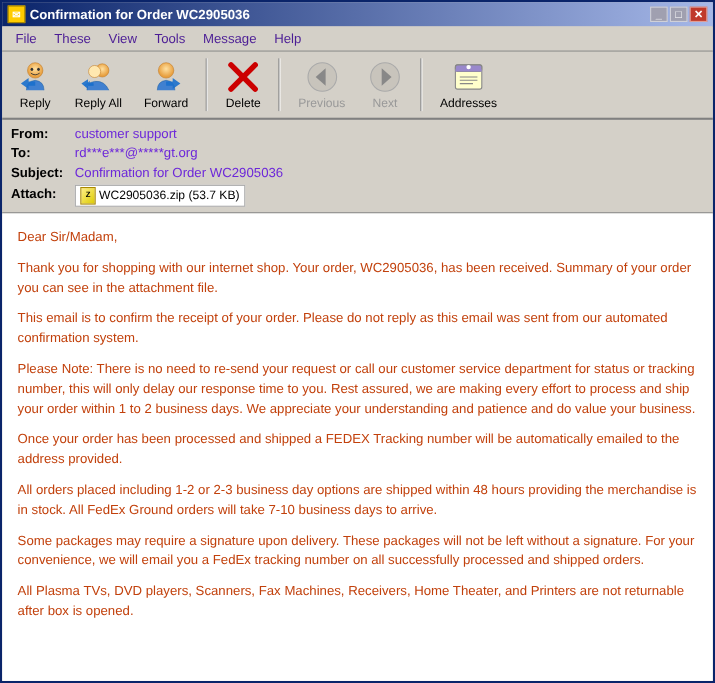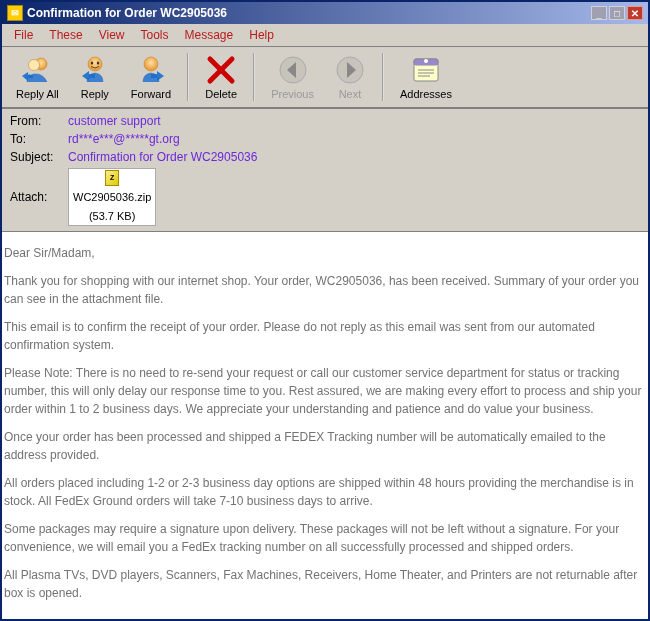--- a/index.html
+++ b/index.html
@@ -78,21 +78,21 @@
       border-bottom: 1px solid #808080;
       display: flex;
       padding: 2px 4px;
       font-size: 12px;
       flex-shrink: 0;
     }
 
     .menu-item {
       padding: 2px 8px;
       cursor: pointer;
-      color: #b91c1c;
+      color: #4c1d95;
     }
 
     
     .toolbar {
       background: #d4d0c8;
       border-bottom: 2px solid #808080;
       display: flex;
       align-items: center;
       padding: 4px 6px;
       gap: 4px;
@@ -139,70 +139,69 @@
     }
 
     .header-row {
       display: flex;
       padding: 1px 0;
       font-size: 12px;
       line-height: 16px;
     }
 
     .header-label {
-      font-weight: normal;
+      font-weight: bold;
       width: 58px;
       flex-shrink: 0;
       color: #000;
     }
 
     .header-value {
       color: #6d28d9;
       flex: 1;
     }
 
     
     .attach-row {
       display: flex;
-      align-items: center;
+      align-items: flex-start;
       padding: 2px 0;
     }
 
     .attach-icon {
       display: inline-flex;
       align-items: center;
       gap: 3px;
       background: white;
       border: 1px solid #aaa;
       padding: 1px 4px;
       font-size: 11px;
-      flex-direction: column;
     }
 
     .zip-icon {
       width: 14px;
       height: 16px;
       background: linear-gradient(135deg, #ffee88, #ddcc00);
       border: 1px solid #aa8800;
       font-size: 7px;
       display: flex;
       align-items: center;
       justify-content: center;
       font-weight: bold;
     }
 
     
     .message-body {
       background: white;
       flex: 1;
       overflow-y: auto;
-      padding: 12px 2px;
+      padding: 12px 14px;
       font-size: 12px;
       line-height: 1.5;
-      color: #737373;
+      color: #c2410c;
       position: relative;
     }
 
     .message-body p {
       margin-bottom: 10px;
     }
 
     
     .message-body::-webkit-scrollbar {
       width: 16px;
@@ -240,61 +239,61 @@
     <span class="menu-item">Message</span>
     <span class="menu-item">Help</span>
   </div>
 
   <div class="toolbar">
 
     <div class="toolbar-btn">
       <div class="toolbar-icon">
         <svg width="32" height="32" viewBox="0 0 32 32">
           <defs>
+            <radialGradient id="faceGrad" cx="50%" cy="40%" r="50%">
+              <stop offset="0%" stop-color="#ffe0a0"></stop>
+              <stop offset="100%" stop-color="#e8a040"></stop>
+            </radialGradient>
+          </defs>
+
+          <circle cx="16" cy="10" r="7" fill="url(#faceGrad)" stroke="#c07820" stroke-width="0.5"></circle>
+
+          <ellipse cx="13" cy="9" rx="1.2" ry="1.5" fill="#333"></ellipse>
+          <ellipse cx="19" cy="9" rx="1.2" ry="1.5" fill="#333"></ellipse>
+
+          <path d="M12 12.5 Q16 15.5 20 12.5" fill="none" stroke="#333" stroke-width="0.8"></path>
+
+          <path d="M8 28 Q8 20 16 19 Q24 20 24 28" fill="#4080d0" stroke="#2060a0" stroke-width="0.5"></path>
+
+          <path d="M3 22 L10 17 L10 20 L16 20 L16 24 L10 24 L10 27 Z" fill="#1a6fcc" opacity="0.9"></path>
+        </svg>
+      </div>
+      <span>Reply</span>
+    </div>
+
+    <div class="toolbar-btn">
+      <div class="toolbar-icon">
+        <svg width="32" height="32" viewBox="0 0 32 32">
+          <defs>
             <radialGradient id="faceGrad2" cx="50%" cy="40%" r="50%">
               <stop offset="0%" stop-color="#ffe0a0"></stop>
               <stop offset="100%" stop-color="#e8a040"></stop>
             </radialGradient>
           </defs>
 
           <circle cx="20" cy="10" r="6" fill="url(#faceGrad2)" stroke="#c07820" stroke-width="0.5"></circle>
           <circle cx="13" cy="11" r="5.5" fill="#ffe8b0" stroke="#c07820" stroke-width="0.5"></circle>
 
           <path d="M6 28 Q6 21 13 20 Q22 19 26 28" fill="#4080d0" stroke="#2060a0" stroke-width="0.5"></path>
 
           <path d="M1 22 L7 18 L7 21 L12 21 L12 24 L7 24 L7 27 Z" fill="#1a6fcc" opacity="0.9"></path>
           <path d="M4 24 L8 21 L8 23 L12 23" fill="none" stroke="#1a6fcc" stroke-width="1.5" opacity="0.7"></path>
         </svg>
       </div>
       <span>Reply All</span>
-    </div>
-
-    <div class="toolbar-btn">
-      <div class="toolbar-icon">
-        <svg width="32" height="32" viewBox="0 0 32 32">
-          <defs>
-            <radialGradient id="faceGrad" cx="50%" cy="40%" r="50%">
-              <stop offset="0%" stop-color="#ffe0a0"></stop>
-              <stop offset="100%" stop-color="#e8a040"></stop>
-            </radialGradient>
-          </defs>
-
-          <circle cx="16" cy="10" r="7" fill="url(#faceGrad)" stroke="#c07820" stroke-width="0.5"></circle>
-
-          <ellipse cx="13" cy="9" rx="1.2" ry="1.5" fill="#333"></ellipse>
-          <ellipse cx="19" cy="9" rx="1.2" ry="1.5" fill="#333"></ellipse>
-
-          <path d="M12 12.5 Q16 15.5 20 12.5" fill="none" stroke="#333" stroke-width="0.8"></path>
-
-          <path d="M8 28 Q8 20 16 19 Q24 20 24 28" fill="#4080d0" stroke="#2060a0" stroke-width="0.5"></path>
-
-          <path d="M3 22 L10 17 L10 20 L16 20 L16 24 L10 24 L10 27 Z" fill="#1a6fcc" opacity="0.9"></path>
-        </svg>
-      </div>
-      <span>Reply</span>
     </div>
 
     <div class="toolbar-btn">
       <div class="toolbar-icon">
         <svg width="32" height="32" viewBox="0 0 32 32">
           <defs>
             <radialGradient id="faceGrad3" cx="50%" cy="40%" r="50%">
               <stop offset="0%" stop-color="#ffe0a0"></stop>
               <stop offset="100%" stop-color="#e8a040"></stop>
             </radialGradient>

